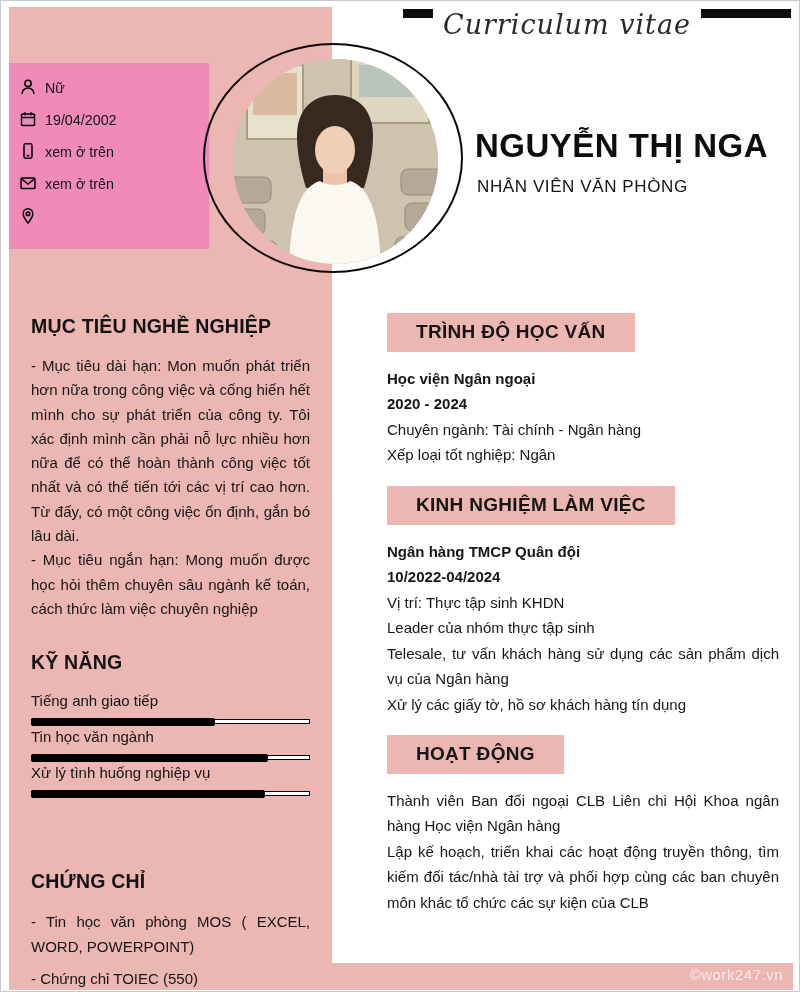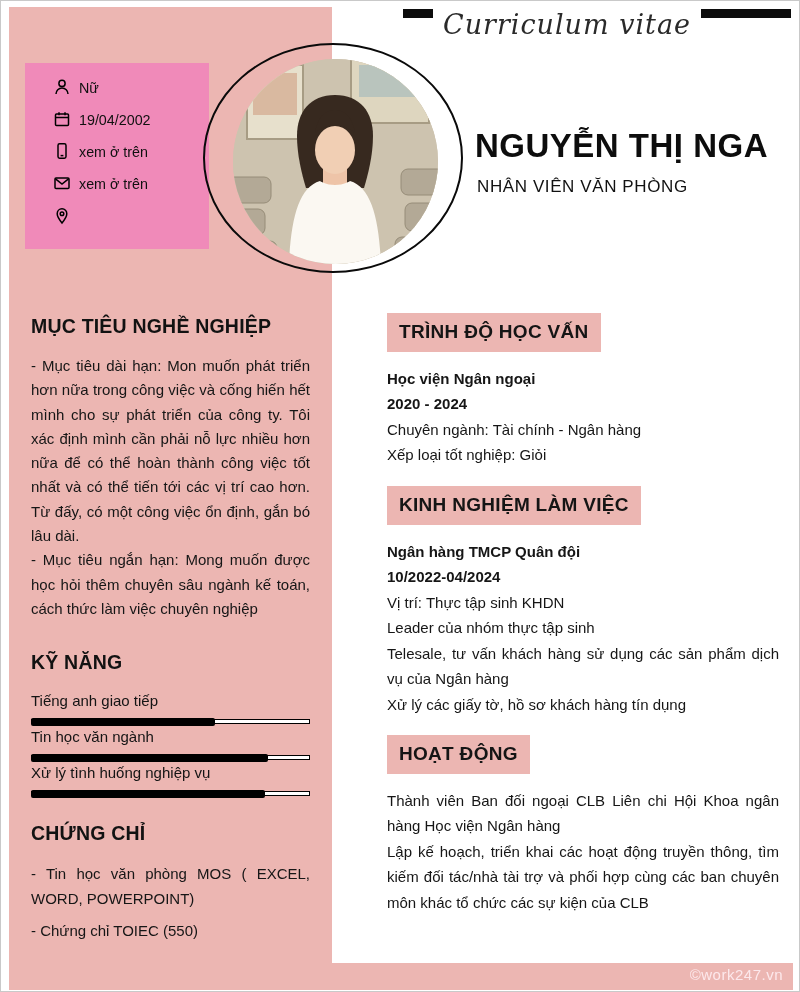--- a/index.html
+++ b/index.html
@@ -24,22 +24,22 @@
   .cv-script .rule { background:#0c0c0c; height:9px; display:inline-block; }
   .rule-short { width:30px; }
   .rule-long  { width:90px; }
   .script-text {
     font-family:"DejaVu Serif","Liberation Serif",serif;
     font-style:italic; font-size:27px; color:#2a2a2a; letter-spacing:1px;
   }
 
   
   .info-panel {
-    position:absolute; left:24px; top:62px; width:184px; min-height:186px;
-    background:var(--pink,#f08ab9); padding:14px 6px 10px 28px;
+    position:absolute; left:8px; top:62px; width:200px; min-height:186px;
+    background:var(--pink,#f08ab9); padding:14px 6px 10px 10px;
   }
   .info-row { display:flex; align-items:flex-start; margin-bottom:10px; }
   .info-row .i-icon { width:26px; flex:0 0 26px; padding-top:1px; }
   .info-row .i-icon svg { display:block; }
   .info-row .i-text { font-size:14.3px; line-height:1.55; color:#101010; }
 
   
   .photo-ring {
     position:absolute; left:202px; top:42px; width:260px; height:230px;
     border:2px solid #0a0a0a; border-radius:50%;
@@ -50,35 +50,35 @@
   }
 
   
   .name { position:absolute; left:474px; top:126px; font-size:33px; font-weight:bold; color:#0d0d0d; letter-spacing:.5px; white-space:nowrap; }
   .job-title { position:absolute; left:476px; top:176px; font-size:17px; color:#111; letter-spacing:.6px; }
 
   
   .left-col { position:absolute; left:30px; top:314px; width:279px; }
   .l-head { font-size:19.5px; font-weight:bold; color:#121212; margin-bottom:16px; letter-spacing:.2px; }
   .l-head.mt-skills { margin-top:30px; margin-bottom:18px; }
-  .l-head.mt-certs  { margin-top:24px; }
+  .l-head.mt-certs  { margin-top:72px; }
   .l-par { font-size:15px; line-height:1.62; text-align:justify; color:#161616; }
   .skill { margin-bottom:2px; }
   .skill-label { font-size:15px; margin-bottom:9px; color:#141414; }
   .skill-bar { position:relative; height:8px; width:100%; }
   .skill-rest { position:absolute; left:0; right:0; top:1px; height:5px; border:1px solid #000; background:#fff; }
   .skill-fill { position:absolute; left:0; top:0; height:8px; background:#000; border-radius:2px; }
   .cert-line { font-size:15px; line-height:1.68; text-align:justify; margin-bottom:6px; color:#161616; }
 
   
   .right-col { position:absolute; left:386px; top:312px; width:392px; }
   .sec-box-wrap { line-height:0; }
   .sec-box {
     display:inline-block; background:var(--salmon,#ecb6b2);
-    padding:8px 12px; font-size:19px; font-weight:bold; color:#151515;
+    padding:8px 29px; font-size:19px; font-weight:bold; color:#151515;
     letter-spacing:.3px; line-height:1.2;
   }
   .r-block { margin-top:14px; margin-bottom:18px; }
   .r-line { font-size:15px; line-height:1.7; color:#161616; text-align:justify; }
   .r-bold { font-weight:bold; }
 </style>
 </head>
 <body>
 
 <div class="page">
@@ -206,21 +206,21 @@
 
   <div class="right-col">
 
     <div class="sec-box-wrap">
       <span class="sec-box">TRÌNH ĐỘ HỌC VẤN</span>
     </div>
     <div class="r-block">
       <p class="r-line r-bold">Học viện Ngân ngoại</p>
       <p class="r-line r-bold">2020 - 2024</p>
       <p class="r-line">Chuyên ngành: Tài chính - Ngân hàng</p>
-      <p class="r-line">Xếp loại tốt nghiệp: Giỏi</p>
+      <p class="r-line">Xếp loại tốt nghiệp: Ngân</p>
     </div>
 
     <div class="sec-box-wrap">
       <span class="sec-box">KINH NGHIỆM LÀM VIỆC</span>
     </div>
     <div class="r-block">
       <p class="r-line r-bold">Ngân hàng TMCP Quân đội</p>
       <p class="r-line r-bold">10/2022-04/2024</p>
       <p class="r-line">Vị trí: Thực tập sinh KHDN</p>
       <p class="r-line">Leader của nhóm thực tập sinh</p>

